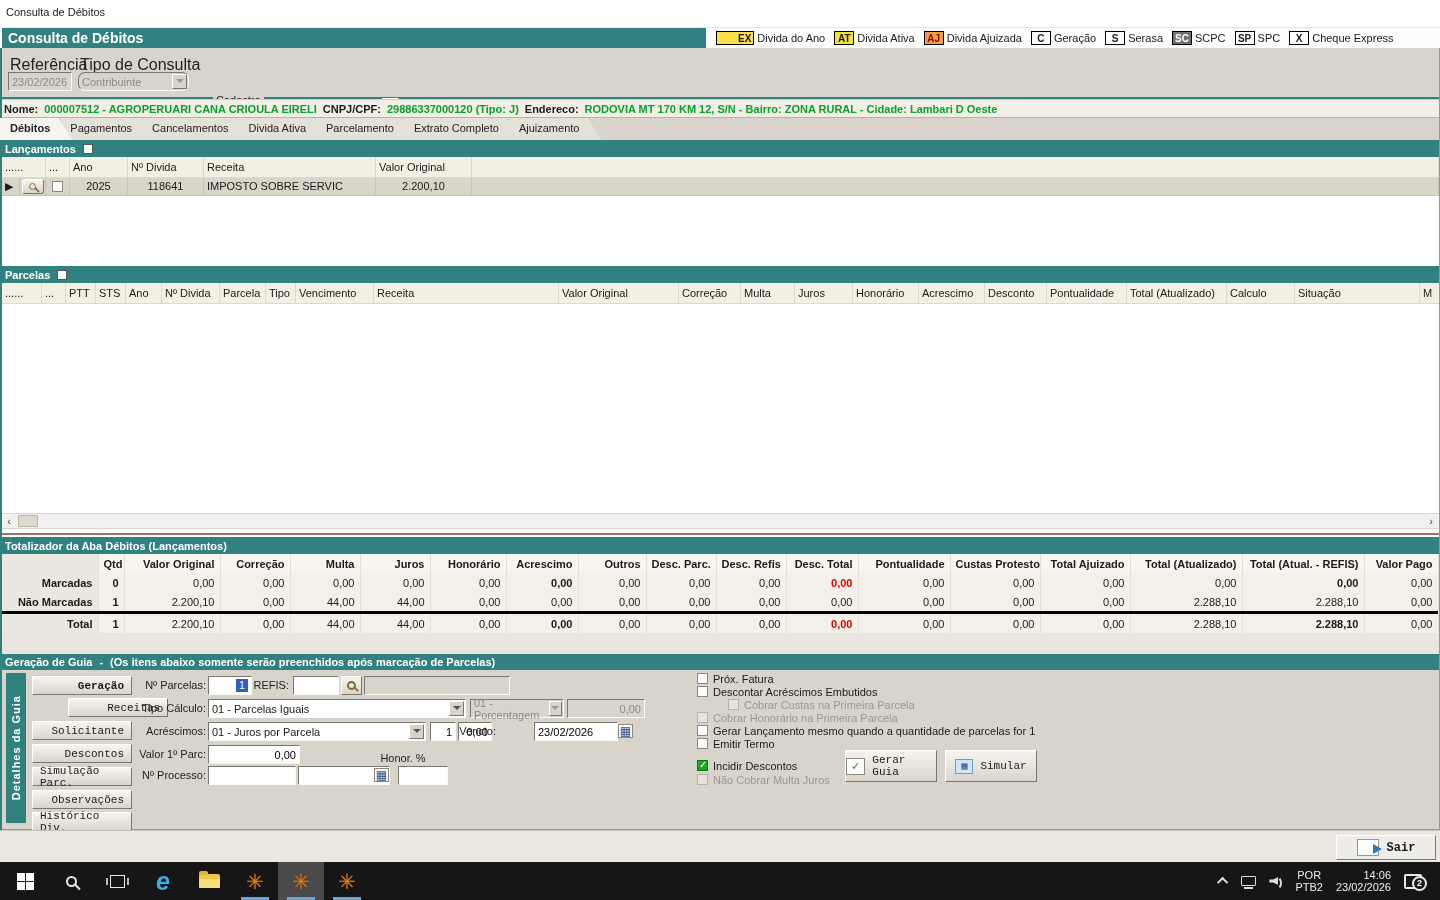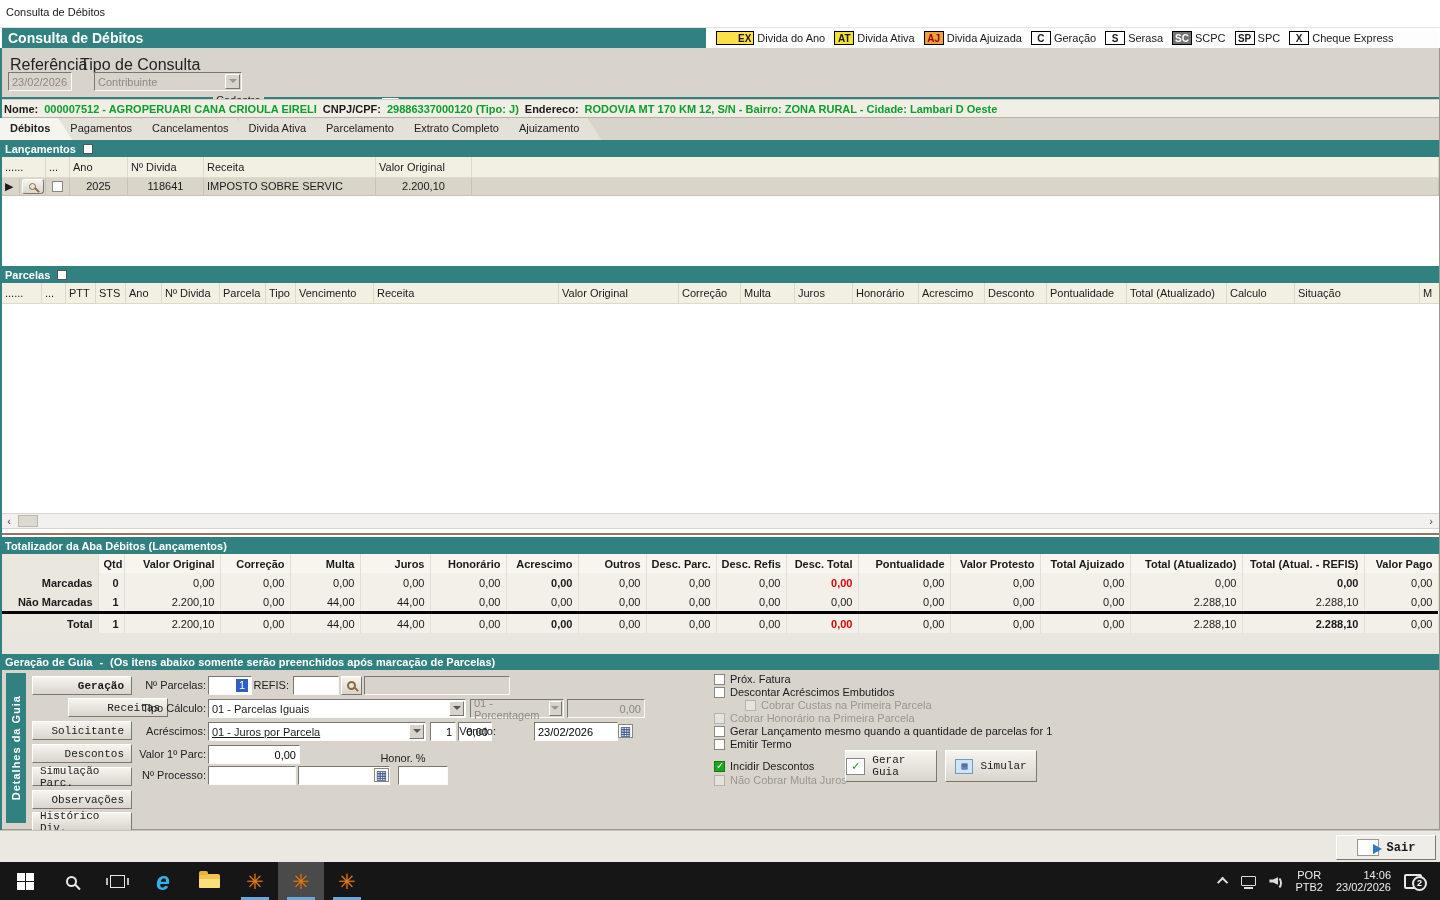--- a/index.html
+++ b/index.html
@@ -83,21 +83,21 @@
   .bold { font-weight:bold; }
   .redv { color:#e00000; font-weight:bold; }
 
   
   .ger-body { left:0; top:670px; width:1440px; height:160px; background:#d8d4cc; border-bottom:1px solid #9a978e; }
   .vtab { position:absolute; left:6px; top:3px; width:20px; height:150px; display:flex; align-items:center; justify-content:center; }
   .vtab span { writing-mode:vertical-rl; transform:rotate(180deg); font-weight:bold; font-size:11px; letter-spacing:1px; }
   .gbtn { position:absolute; left:32px; width:100px; height:19px; justify-content:flex-end; padding:0 7px; font-size:11px; }
   .glab { position:absolute; text-align:right; width:75px; font-size:11px; color:#222; }
   .sel-hl { background:#2f5fc4; color:#fff; padding:0 3px; }
-  .gcheck { position:absolute; left:714px; display:flex; align-items:center; gap:5px; height:12px; font-size:11px; }
+  .gcheck { position:absolute; left:697px; display:flex; align-items:flex-start; gap:5px; height:12px; font-size:11px; }
   .gcheck .cb { width:11px; height:11px; border:1px solid #8a877e; background:#fff; position:relative; flex:none; }
   .gcheck.checked .cb { background:#1fa51f; border-color:#0f7a0f; }
   .gcheck.checked .cb:after { content:"✓"; position:absolute; left:1px; top:-2px; color:#fff; font-size:10px; font-weight:bold; }
   .gcheck.dis { color:#9a978e; }
   .gcheck.dis .cb { border-color:#b5b2a9; background:#e6e3dc; }
   .big-btn { position:absolute; top:80px; height:32px; gap:7px; font-size:11px; }
   .ico-check { width:20px; height:17px; background:#fff; border:1px solid #8a877e; color:#1fa51f; font-weight:bold; font-size:13px; display:flex; align-items:center; justify-content:center; }
   .ico-calcgrid { width:18px; height:15px; background:#cfe4f4; border:1px solid #6f9cc0; color:#2a4a8a; font-size:10px; display:flex; align-items:center; justify-content:center; }
   .ico-cal { width:15px; height:14px; display:flex; align-items:center; justify-content:center; color:#2a4a8a; font-size:12px; background:#fdfdf0; border:1px solid #8a877e; }
 
@@ -182,21 +182,21 @@
   <span class="lg-item">
       <span class="badge">X</span>
       <span>Cheque Express</span>
     </span>
 </div>
 
 <div class="abs filter-panel">
   <span class="flabel" style="left:10px;top:8px;">Referência</span>
   <input class="field dis" style="left: 8px; top: 24px; width: 64px;" readonly="" value="23/02/2026">
   <span class="flabel" style="left:80px;top:8px;">Tipo de Consulta</span>
-  <div class="field dis ddl" style="left:94px;top:24px;width:148px;">
+  <div class="field dis ddl" style="left:78px;top:24px;width:111px;border-radius:7px;">
     <span>Contribuinte</span>
     <span class="ddl-arrow">
         <span class="caret dim"></span>
       </span>
   </div>
   <div class="group">
     <span class="glabel">Cadastro</span>
     <input class="field" style="left: 5px; top: 8px; width: 134px;" readonly="" value="000007512">
     <span class="btn3d mini-btn" style="left:142px;top:8px;">
         <span class="mag"></span>
@@ -396,21 +396,21 @@
       <th>Correção</th>
       <th>Multa</th>
       <th>Juros</th>
       <th>Honorário</th>
       <th>Acrescimo</th>
       <th>Outros</th>
       <th>Desc. Parc.</th>
       <th>Desc. Refis</th>
       <th>Desc. Total</th>
       <th>Pontualidade</th>
-      <th>Valor Protesto</th>
+      <th>Custas Protesto</th>
       <th>Total Ajuizado</th>
       <th>Total (Atualizado)</th>
       <th>Total (Atual. - REFIS)</th>
       <th>Valor Pago</th>
     </tr>
     <tr>
       <td class="rl">Marcadas</td>
       <td class="bold">0</td>
       <td>0,00</td>
       <td>0,00</td>
@@ -514,21 +514,21 @@
   </div>
   <div class="field dis ddl" style="left:470px;top:29px;width:94px;">
     <span>01 - Porcentagem</span>
     <span class="ddl-arrow">
         <span class="caret dim"></span>
       </span>
   </div>
   <input class="field dis tar" style="left: 567px; top: 29px; width: 78px; text-align: right;" readonly="" value="0,00">
 
   <span class="glab" style="left:131px;top:55px;">Acréscimos:</span>
-  <div class="field ddl" style="left:208px;top:52px;width:218px;text-decoration:underline;">
+  <div class="field ddl" style="left:208px;top:52px;width:218px;">
     <span>01 - Juros por Parcela</span>
     <span class="ddl-arrow">
         <span class="caret"></span>
       </span>
   </div>
   <input class="field" style="left: 430px; top: 52px; width: 26px; text-align: right;" readonly="" value="1">
   <input class="field" style="left: 458px; top: 52px; width: 34px; text-align: right;" readonly="" value="0,00">
   <span class="glab" style="left:421px;top:55px;">Vencto:</span>
   <input class="field" style="left: 534px; top: 52px; width: 84px;" readonly="" value="23/02/2026">
   <span class="abs ico-cal" style="left:618px;top:54px;">▦</span>

